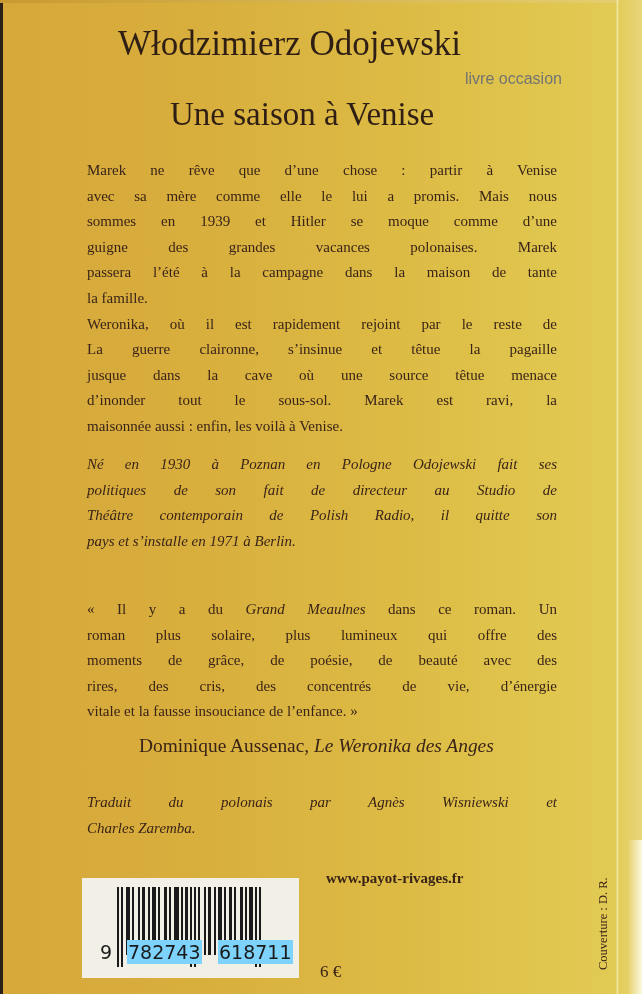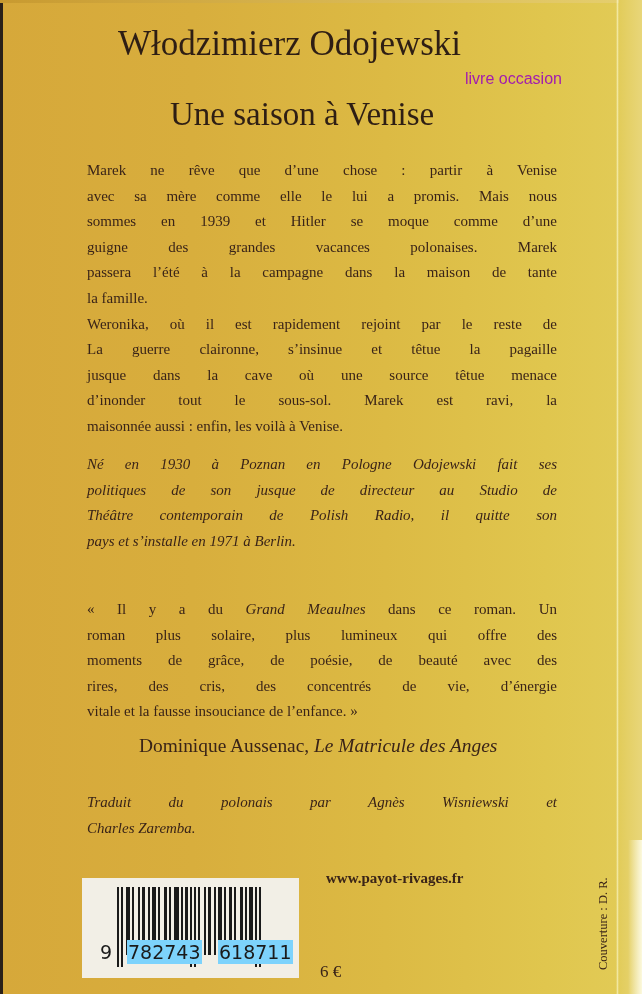--- a/index.html
+++ b/index.html
@@ -30,21 +30,21 @@
       position: absolute; left: 628px; top: 840px; width: 14px; height: 154px;
       background: linear-gradient(90deg, rgba(255,255,240,0.0), rgba(255,255,240,0.85));
     }
     .author {
       position: absolute; left: 118px; top: 24px; width: 420px;
       font-size: 35px; line-height: 40px; white-space: nowrap; color: #2e1e14;
     }
     .watermark {
       position: absolute; left: 465px; top: 70px;
       font-family: "Liberation Sans", "DejaVu Sans", sans-serif;
-      font-size: 16px; color: #a21caf; white-space: nowrap;
+      font-size: 16px; color: #737373; white-space: nowrap;
     }
     .title {
       position: absolute; left: 170px; top: 94px;
       font-size: 33px; line-height: 40px; white-space: nowrap; color: #2e1e14;
     }
     .block {
       position: absolute; left: 87px; width: 470px;
       font-size: 15px; line-height: 25.6px; text-align: justify;
     }
     .block .ln { display: block; text-align-last: justify; white-space: nowrap; }
@@ -111,35 +111,35 @@
     <span class="ln last">la famille.</span>
     <span class="ln">Weronika, où il est rapidement rejoint par le reste de</span>
     <span class="ln">La guerre claironne, s’insinue et têtue la pagaille</span>
     <span class="ln">jusque dans la cave où une source têtue menace</span>
     <span class="ln">d’inonder tout le sous-sol. Marek est ravi, la</span>
     <span class="ln last">maisonnée aussi : enfin, les voilà à Venise.</span>
   </div>
 
   <div class="block bio">
     <span class="ln">Né en 1930 à Poznan en Pologne Odojewski fait ses</span>
-    <span class="ln">politiques de son jusque de directeur au Studio de</span>
+    <span class="ln">politiques de son fait de directeur au Studio de</span>
     <span class="ln">Théâtre contemporain de Polish Radio, il quitte son</span>
     <span class="ln last">pays et s’installe en 1971 à Berlin.</span>
   </div>
 
   <div class="block quote">
     <span class="ln"><span>« Il y a du </span><em>Grand Meaulnes</em><span> dans ce roman. Un</span></span>
     <span class="ln">roman plus solaire, plus lumineux qui offre des</span>
     <span class="ln">moments de grâce, de poésie, de beauté avec des</span>
     <span class="ln">rires, des cris, des concentrés de vie, d’énergie</span>
     <span class="ln last">vitale et la fausse insouciance de l’enfance. »</span>
   </div>
 
   <div class="attrib">
-    <span>Dominique Aussenac, </span><em>Le Matricule des Anges</em>
+    <span>Dominique Aussenac, </span><em>Le Weronika des Anges</em>
   </div>
 
   <div class="block translation">
     <span class="ln">Traduit du polonais par Agnès Wisniewski et</span>
     <span class="ln last">Charles Zaremba.</span>
   </div>
 
   <div class="barcode-box">
     <div class="bars">
       <span class="g" style="width:2px"></span>

